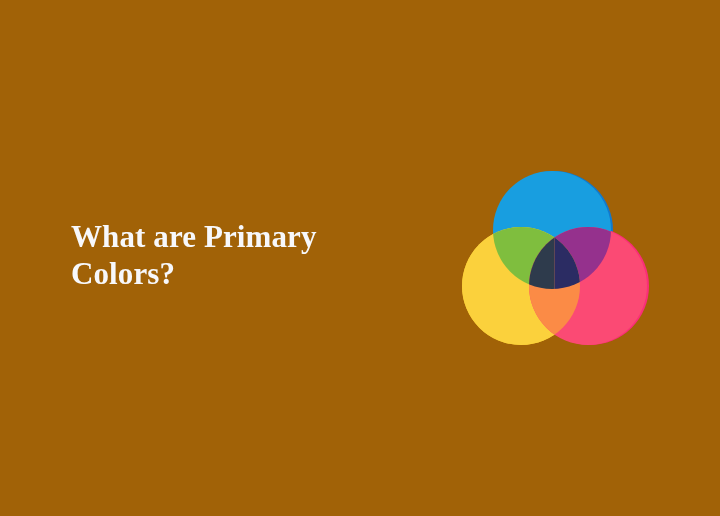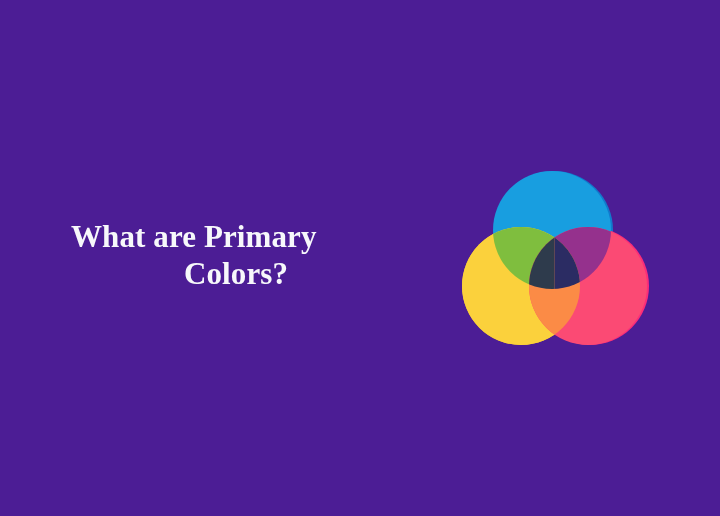--- a/index.html
+++ b/index.html
@@ -50,25 +50,25 @@
 
   #venn-diagram svg {
     display: block;
     width: 205px;
     height: 192px;
   }
 </style>
 </head>
 <body>
 
-<div id="slide" style="background: #4c1d95;">
+<div id="slide" style="background: #a16207;">
 
   <div id="title-block">
     <div class="title-line" style="color: rgb(247, 248, 251);">What are Primary</div>
-    <div class="title-line" style="color: rgb(247, 248, 251); text-align: center;">Colors?</div>
+    <div class="title-line" style="color: rgb(247, 248, 251);">Colors?</div>
   </div>
 
   <div id="venn-diagram">
     <svg viewBox="0 0 205 192" xmlns="http://www.w3.org/2000/svg">
       <defs>
 
         <clipPath id="clip-blue">
           <circle cx="97" cy="68" r="59"></circle>
         </clipPath>
         <clipPath id="clip-yellow">

